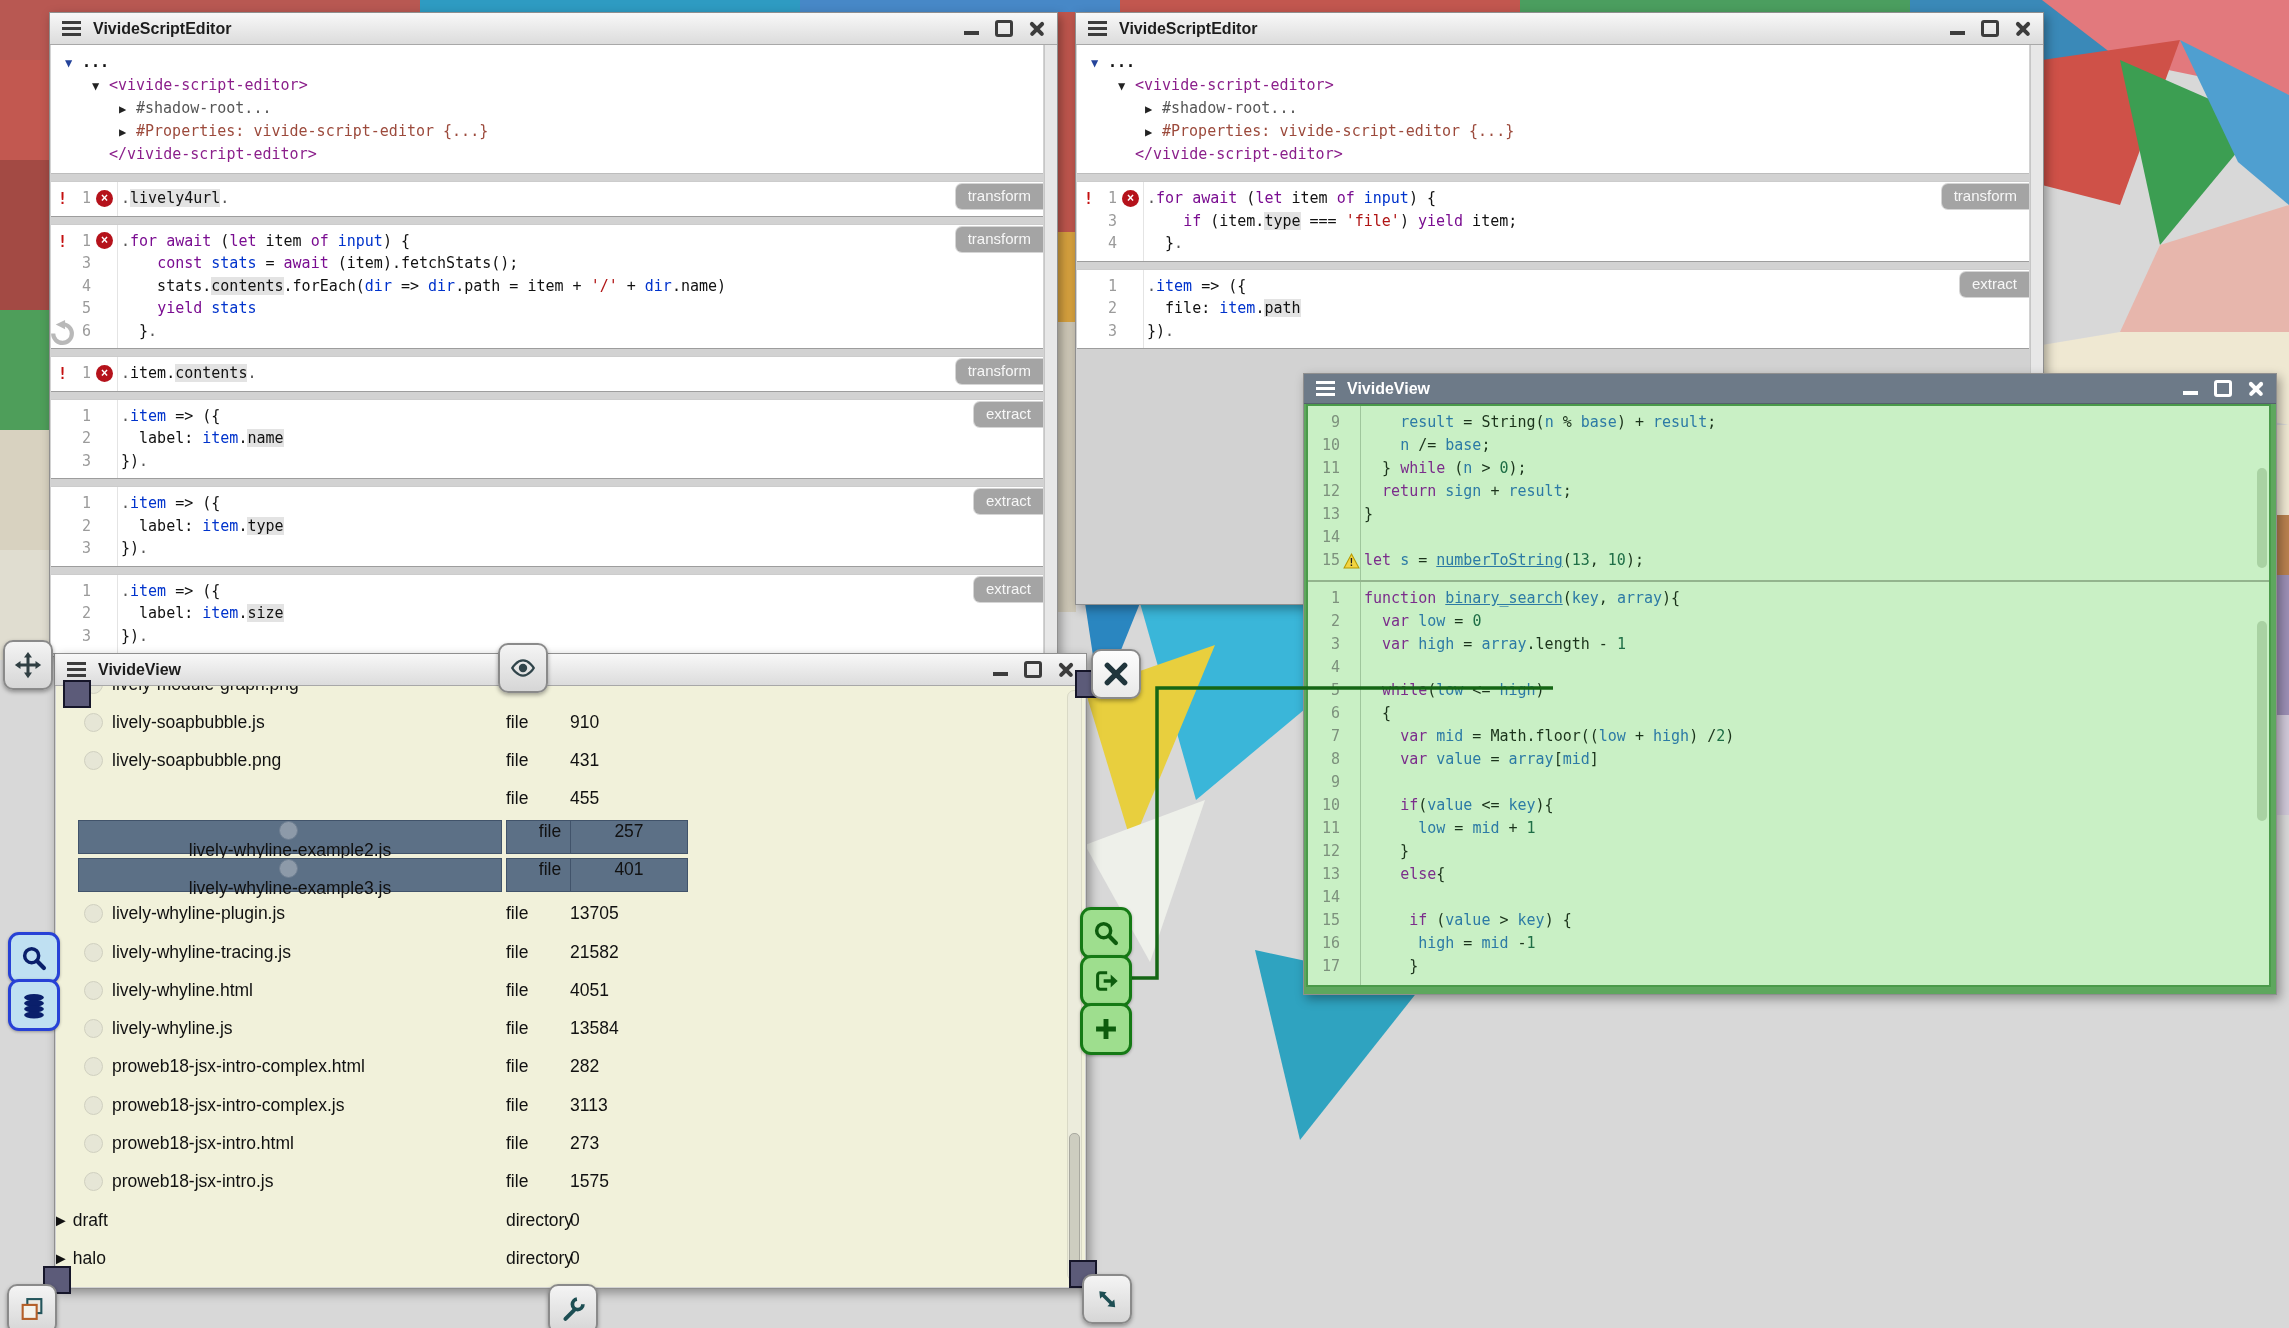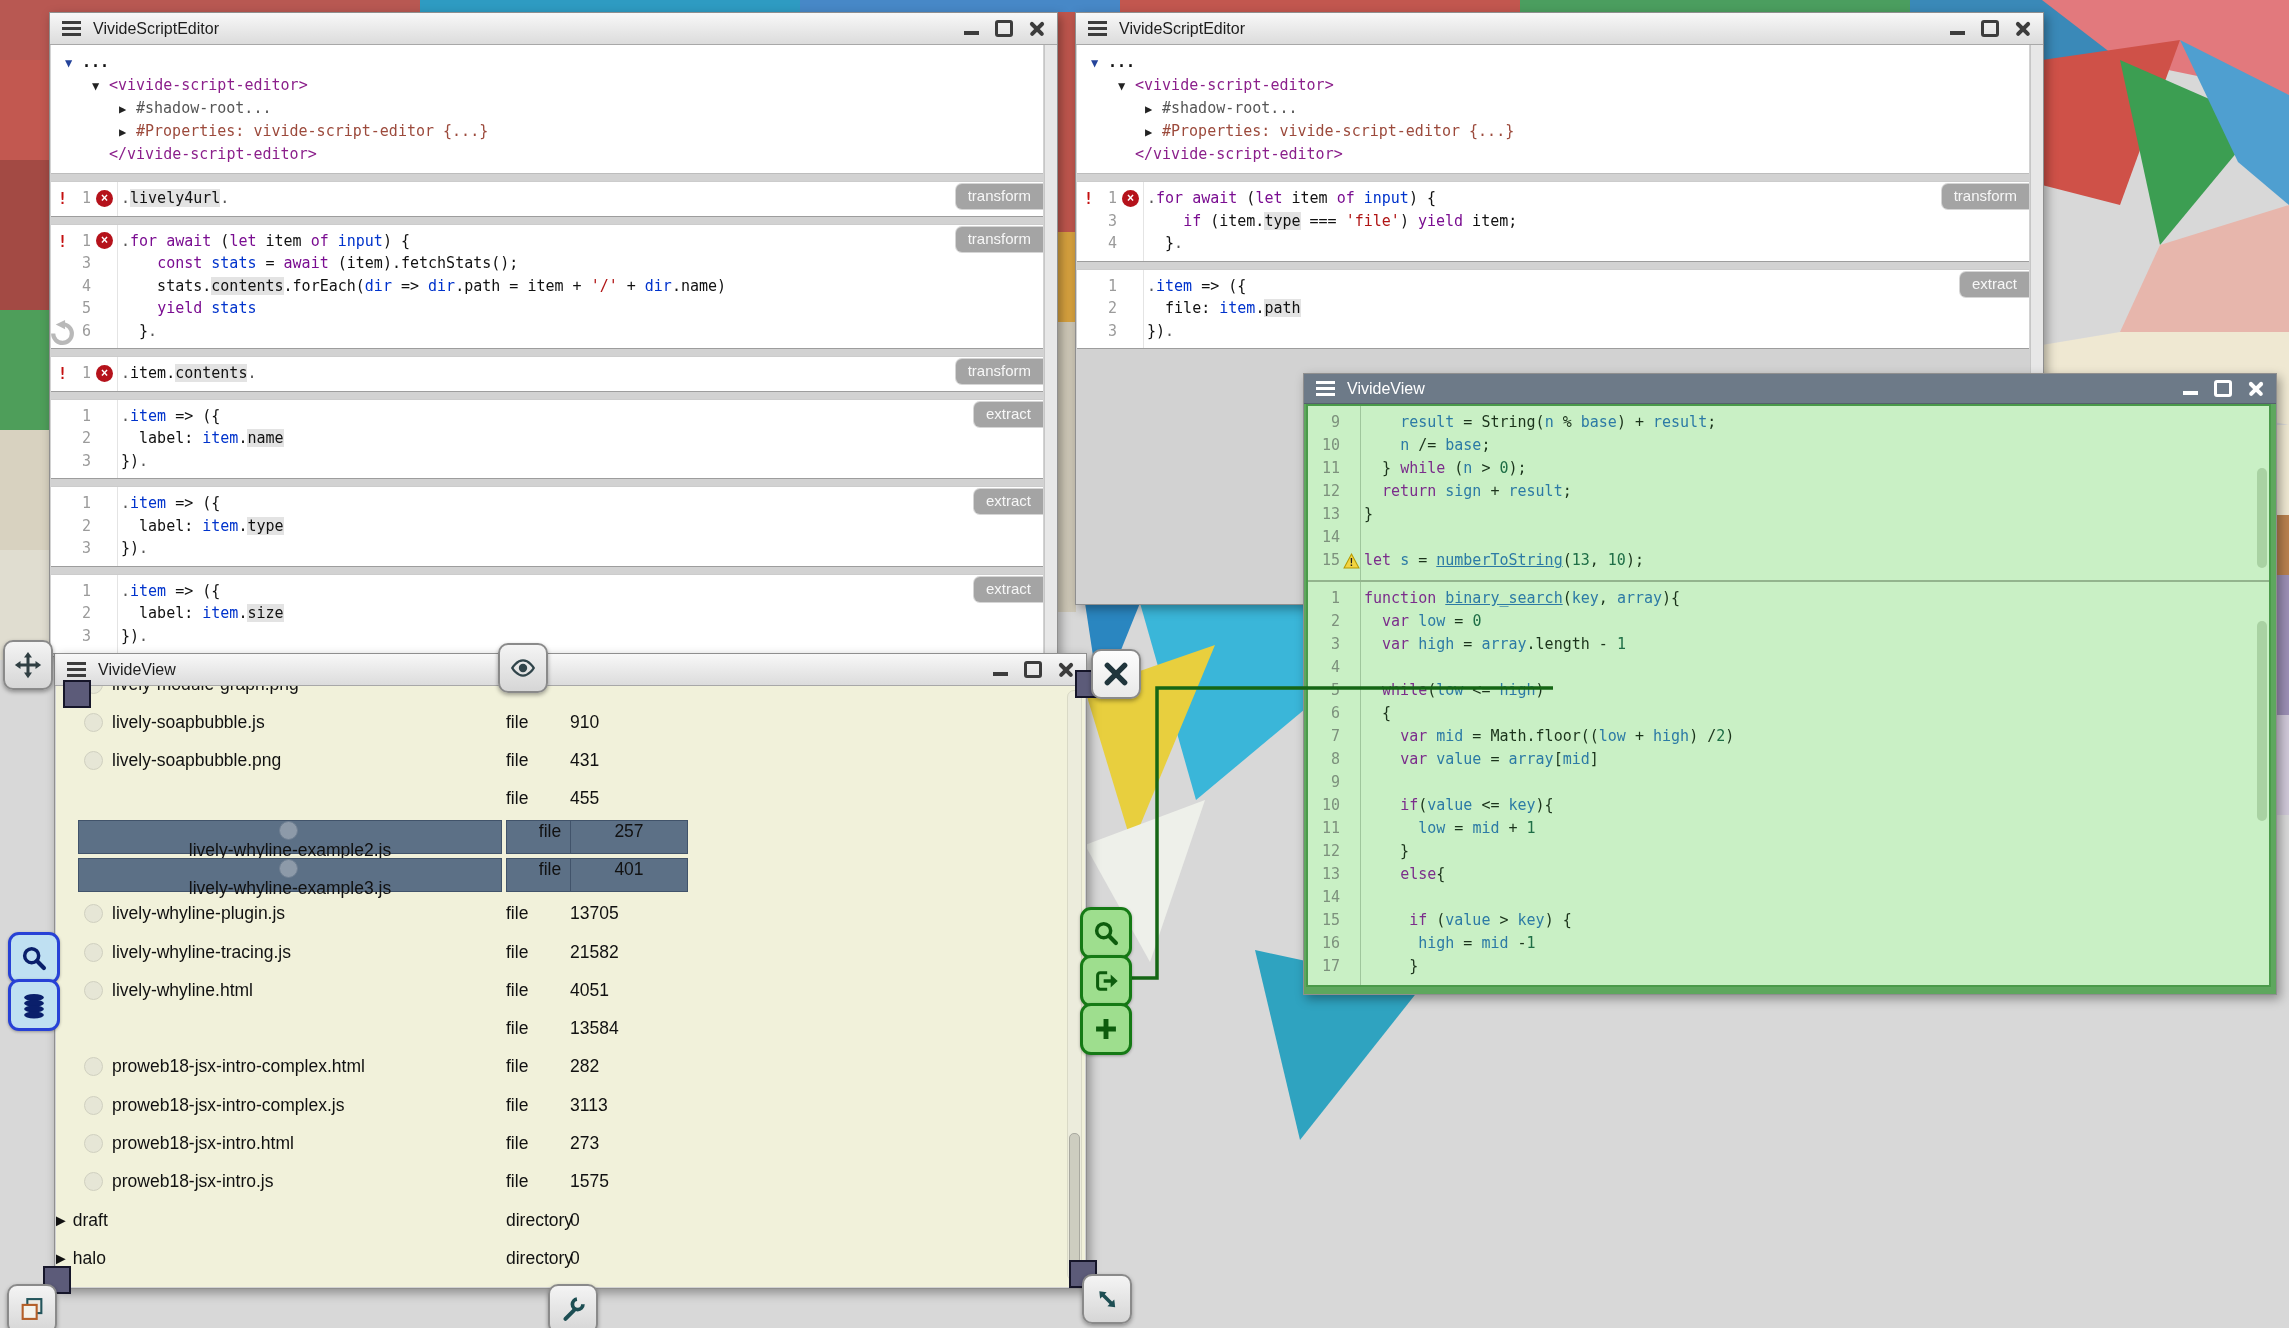--- a/index.html
+++ b/index.html
@@ -6,21 +6,21 @@
   body{width:2289px;height:1328px;position:relative;overflow:hidden;background:#d8d8d8;
        font-family:"Liberation Sans",sans-serif;}
   #wall{position:absolute;left:0;top:0;z-index:0;}
 
   
   .win{position:absolute;background:#d2d2d2;border:1px solid #8f8f8f;
        box-shadow:3px 4px 10px rgba(0,0,0,.35);}
   .tbar{position:absolute;left:0;top:0;right:0;height:32px;
         background:linear-gradient(#f8f8f8,#dcdcdc);border-bottom:1px solid #a8a8a8;
         display:flex;align-items:center;padding:0 12px;gap:12px;box-sizing:border-box;}
-  .tbar .title{font-weight:normal;font-size:16px;color:#1d1d1d;}
+  .tbar .title{font-weight:bold;font-size:16px;color:#1d1d1d;}
   .burger{width:19px;height:15px;flex:none;
           background:repeating-linear-gradient(to bottom,#3c3c3c 0 2.6px,transparent 2.6px 6px);}
   .winbtns{margin-left:auto;display:flex;gap:16px;align-items:center;}
   .ic-min{width:15px;height:4px;background:#3c3c3c;margin-top:9px;}
   .ic-max{width:12px;height:11px;border:3px solid #3c3c3c;border-radius:3px;}
   .ic-close{position:relative;width:16px;height:16px;}
   .ic-close:before,.ic-close:after{content:"";position:absolute;left:-1px;top:6.5px;width:18px;height:3.6px;
         background:#3c3c3c;border-radius:2px;}
   .ic-close:before{transform:rotate(45deg);} .ic-close:after{transform:rotate(-45deg);}
   .tbar.dark{background:#6d7a88;border-bottom:1px solid #55616d;}
@@ -642,20 +642,24 @@
             <span>lively-whyline.html</span>
           </span>
           <span class="fcell ctype">
             <span>file</span>
           </span>
           <span class="fcell csize">
             <span>4051</span>
           </span>
         </div>
         <div class="frow">
+          <span class="fcell cname">
+            <span class="bl"></span>
+            <span>lively-whyline.js</span>
+          </span>
           <span class="fcell ctype">
             <span>file</span>
           </span>
           <span class="fcell csize">
             <span>13584</span>
           </span>
         </div>
         <div class="frow">
           <span class="fcell cname">
             <span class="bl"></span>

